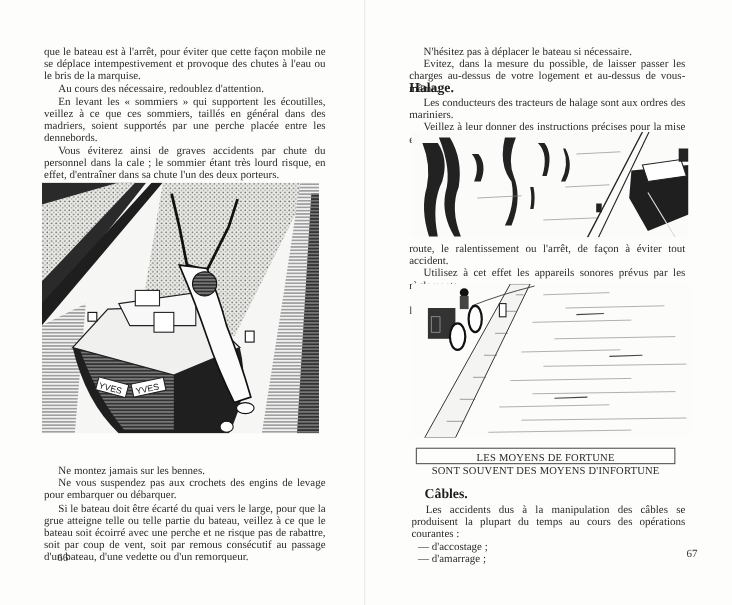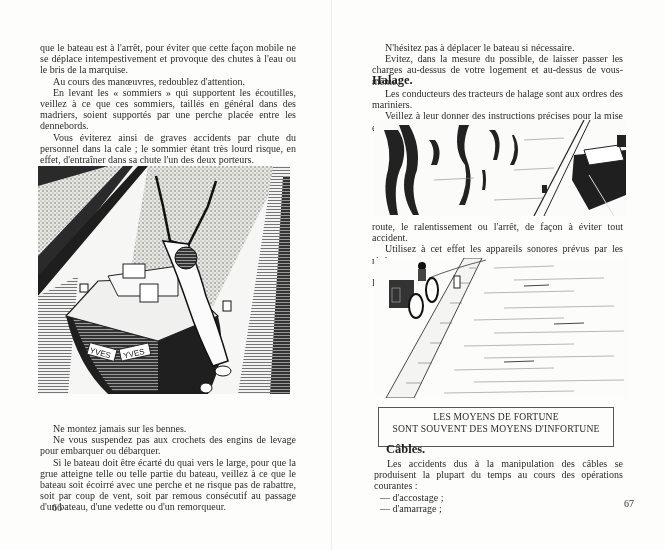--- a/index.html
+++ b/index.html
@@ -25,36 +25,36 @@
   .heading {
     position:absolute; font-weight:bold; font-size:12.5px; color:#1e1e1e;text-align:right;
   }
 
   .pgnum { position:absolute; font-size:10px; color:#333;margin-left:12px; }
 
   .fig { position:absolute; overflow:hidden; }
   .fig svg { display:block; width:100%; height:100%; }
 
   .notice {
-    position:absolute; left:378px; top:407px; width:236px; height:40px;
+    position:absolute; left:378px; top:407px; width:236px; height:15px;
     border:1px solid #555; text-align:center;
     font-size:9.6px; line-height:11.5px; letter-spacing:0.2px; color:#2a2a2a;
     padding-top:3px; box-sizing:border-box;
   }
 </style>
 </head>
 <body>
 
 <div class="spine"></div>
 
 <div class="page page-left"></div>
 
 <div class="txt" style="left:40px; top:42px; width:256px;">
   <p class="noindent">que le bateau est à l'arrêt, pour éviter que cette façon mobile ne se déplace intempestivement et provoque des chutes à l'eau ou le bris de la marquise.</p>
-  <p>Au cours des manœuvres, redoublez d'attention.</p>
+  <p>Au cours des nécessaire, redoublez d'attention.</p>
   <p>En levant les « sommiers » qui supportent les écoutilles, veillez à ce que ces sommiers, taillés en général dans des madriers, soient supportés par une perche placée entre les dennebords.</p>
   <p>Vous éviterez ainsi de graves accidents par chute du personnel dans la cale ; le sommier étant très lourd risque, en effet, d'entraîner dans sa chute l'un des deux porteurs.</p>
 </div>
 
 <div class="fig" style="left:38px; top:166px; width:252px; height:228px;">
   <svg viewBox="0 0 252 228" preserveAspectRatio="none">
     <defs>
       <pattern id="gravel" width="4" height="4" patternUnits="userSpaceOnUse">
         <rect width="4" height="4" fill="#e8e8e4"></rect>
         <circle cx="1" cy="1" r="0.7" fill="#555"></circle>

